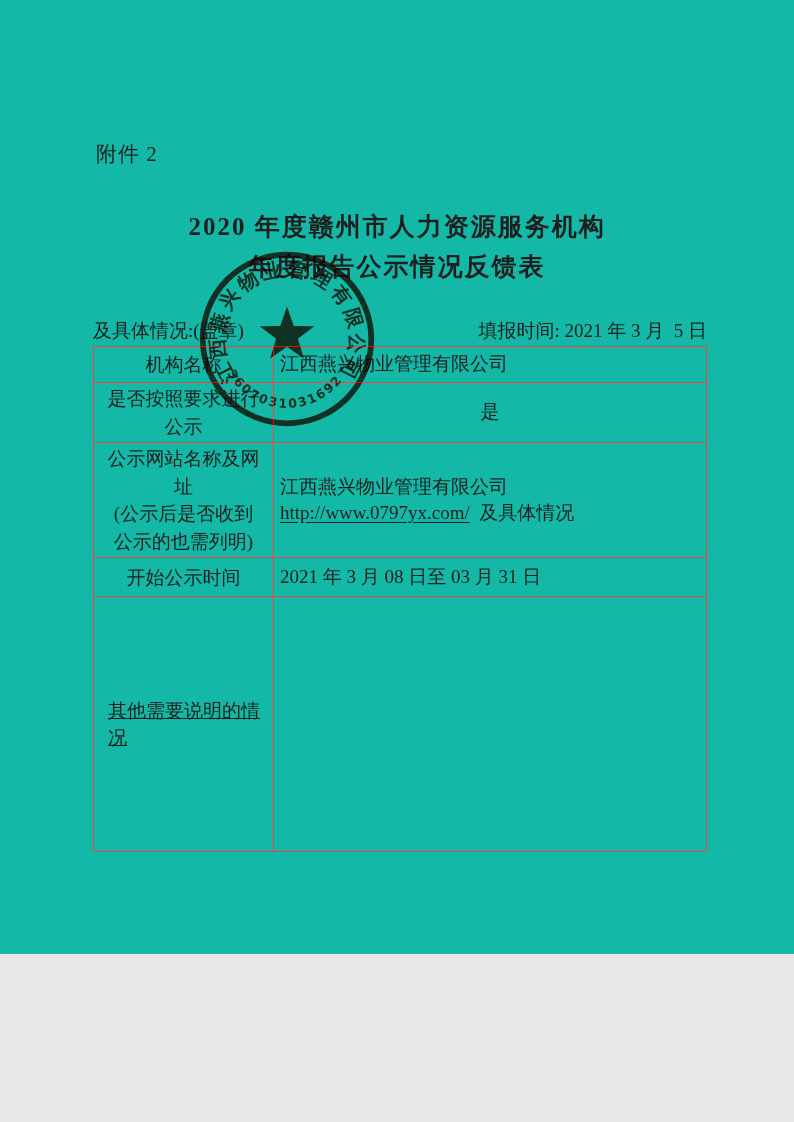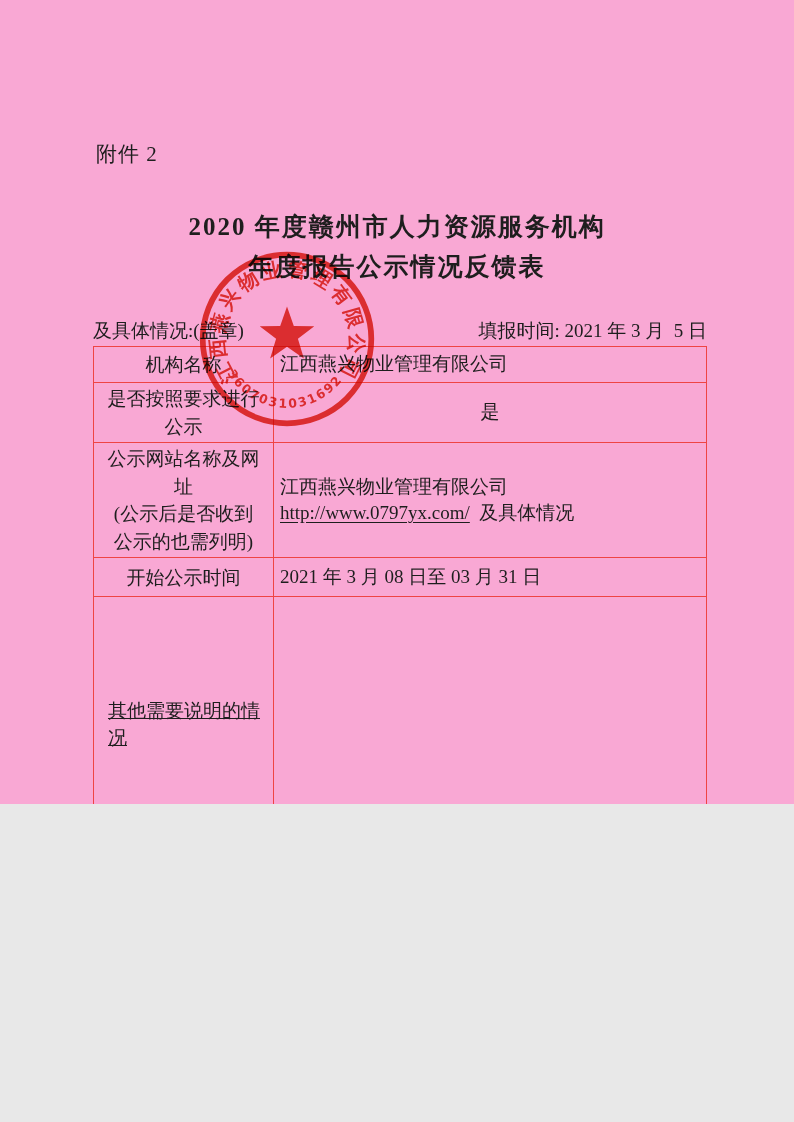--- a/index.html
+++ b/index.html
@@ -2,23 +2,23 @@
 <html><head>
 <meta charset="utf-8">
 <style>
   html,body{margin:0;padding:0;}
   body{
     background:#e8e8e8;
     font-family:"Liberation Serif","DejaVu Serif",serif;
   }
   .page{
     position:relative;
-    width:794px;height:804px;
+    width:794px;height:954px;
     margin:0 auto;
-    background:#f9a8d4;
+    background:#14b8a6;
     color:#1e1e1e;
     overflow:hidden;
   }
   .attachment{
     position:absolute;left:96px;top:140px;
     font-size:21px;letter-spacing:1px;
   }
   .title{
     position:absolute;left:0;width:100%;
     text-align:center;

